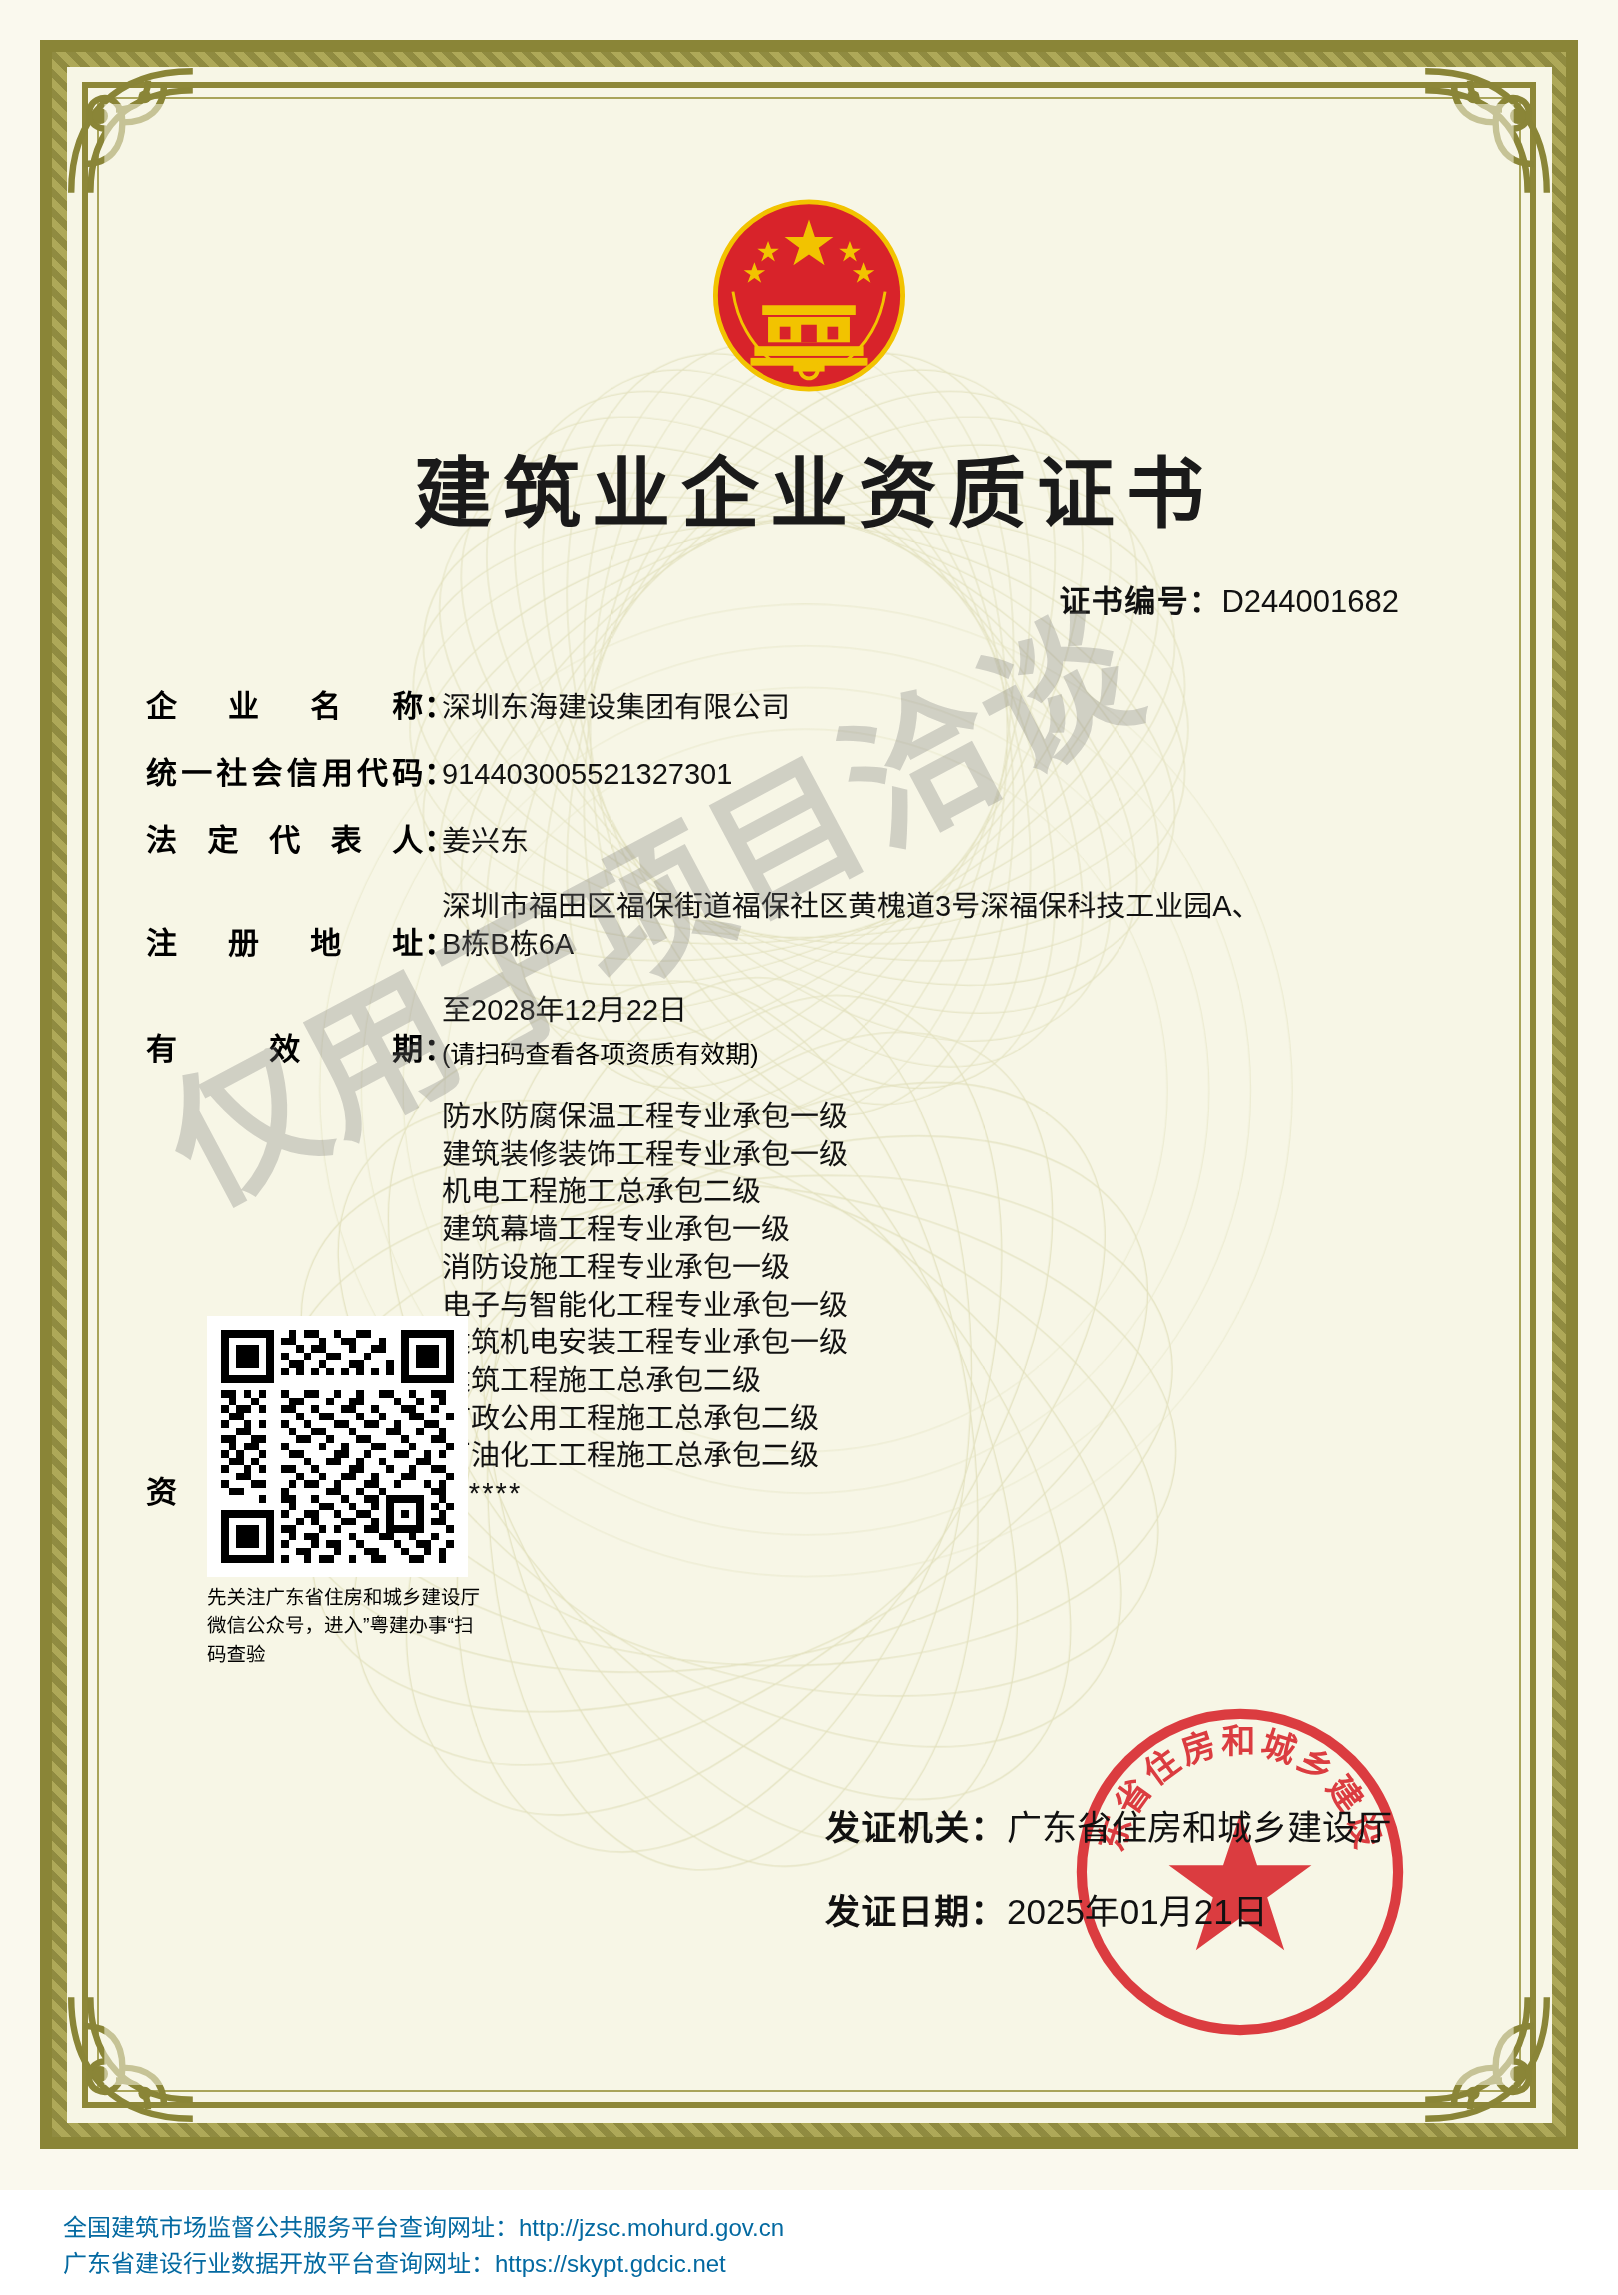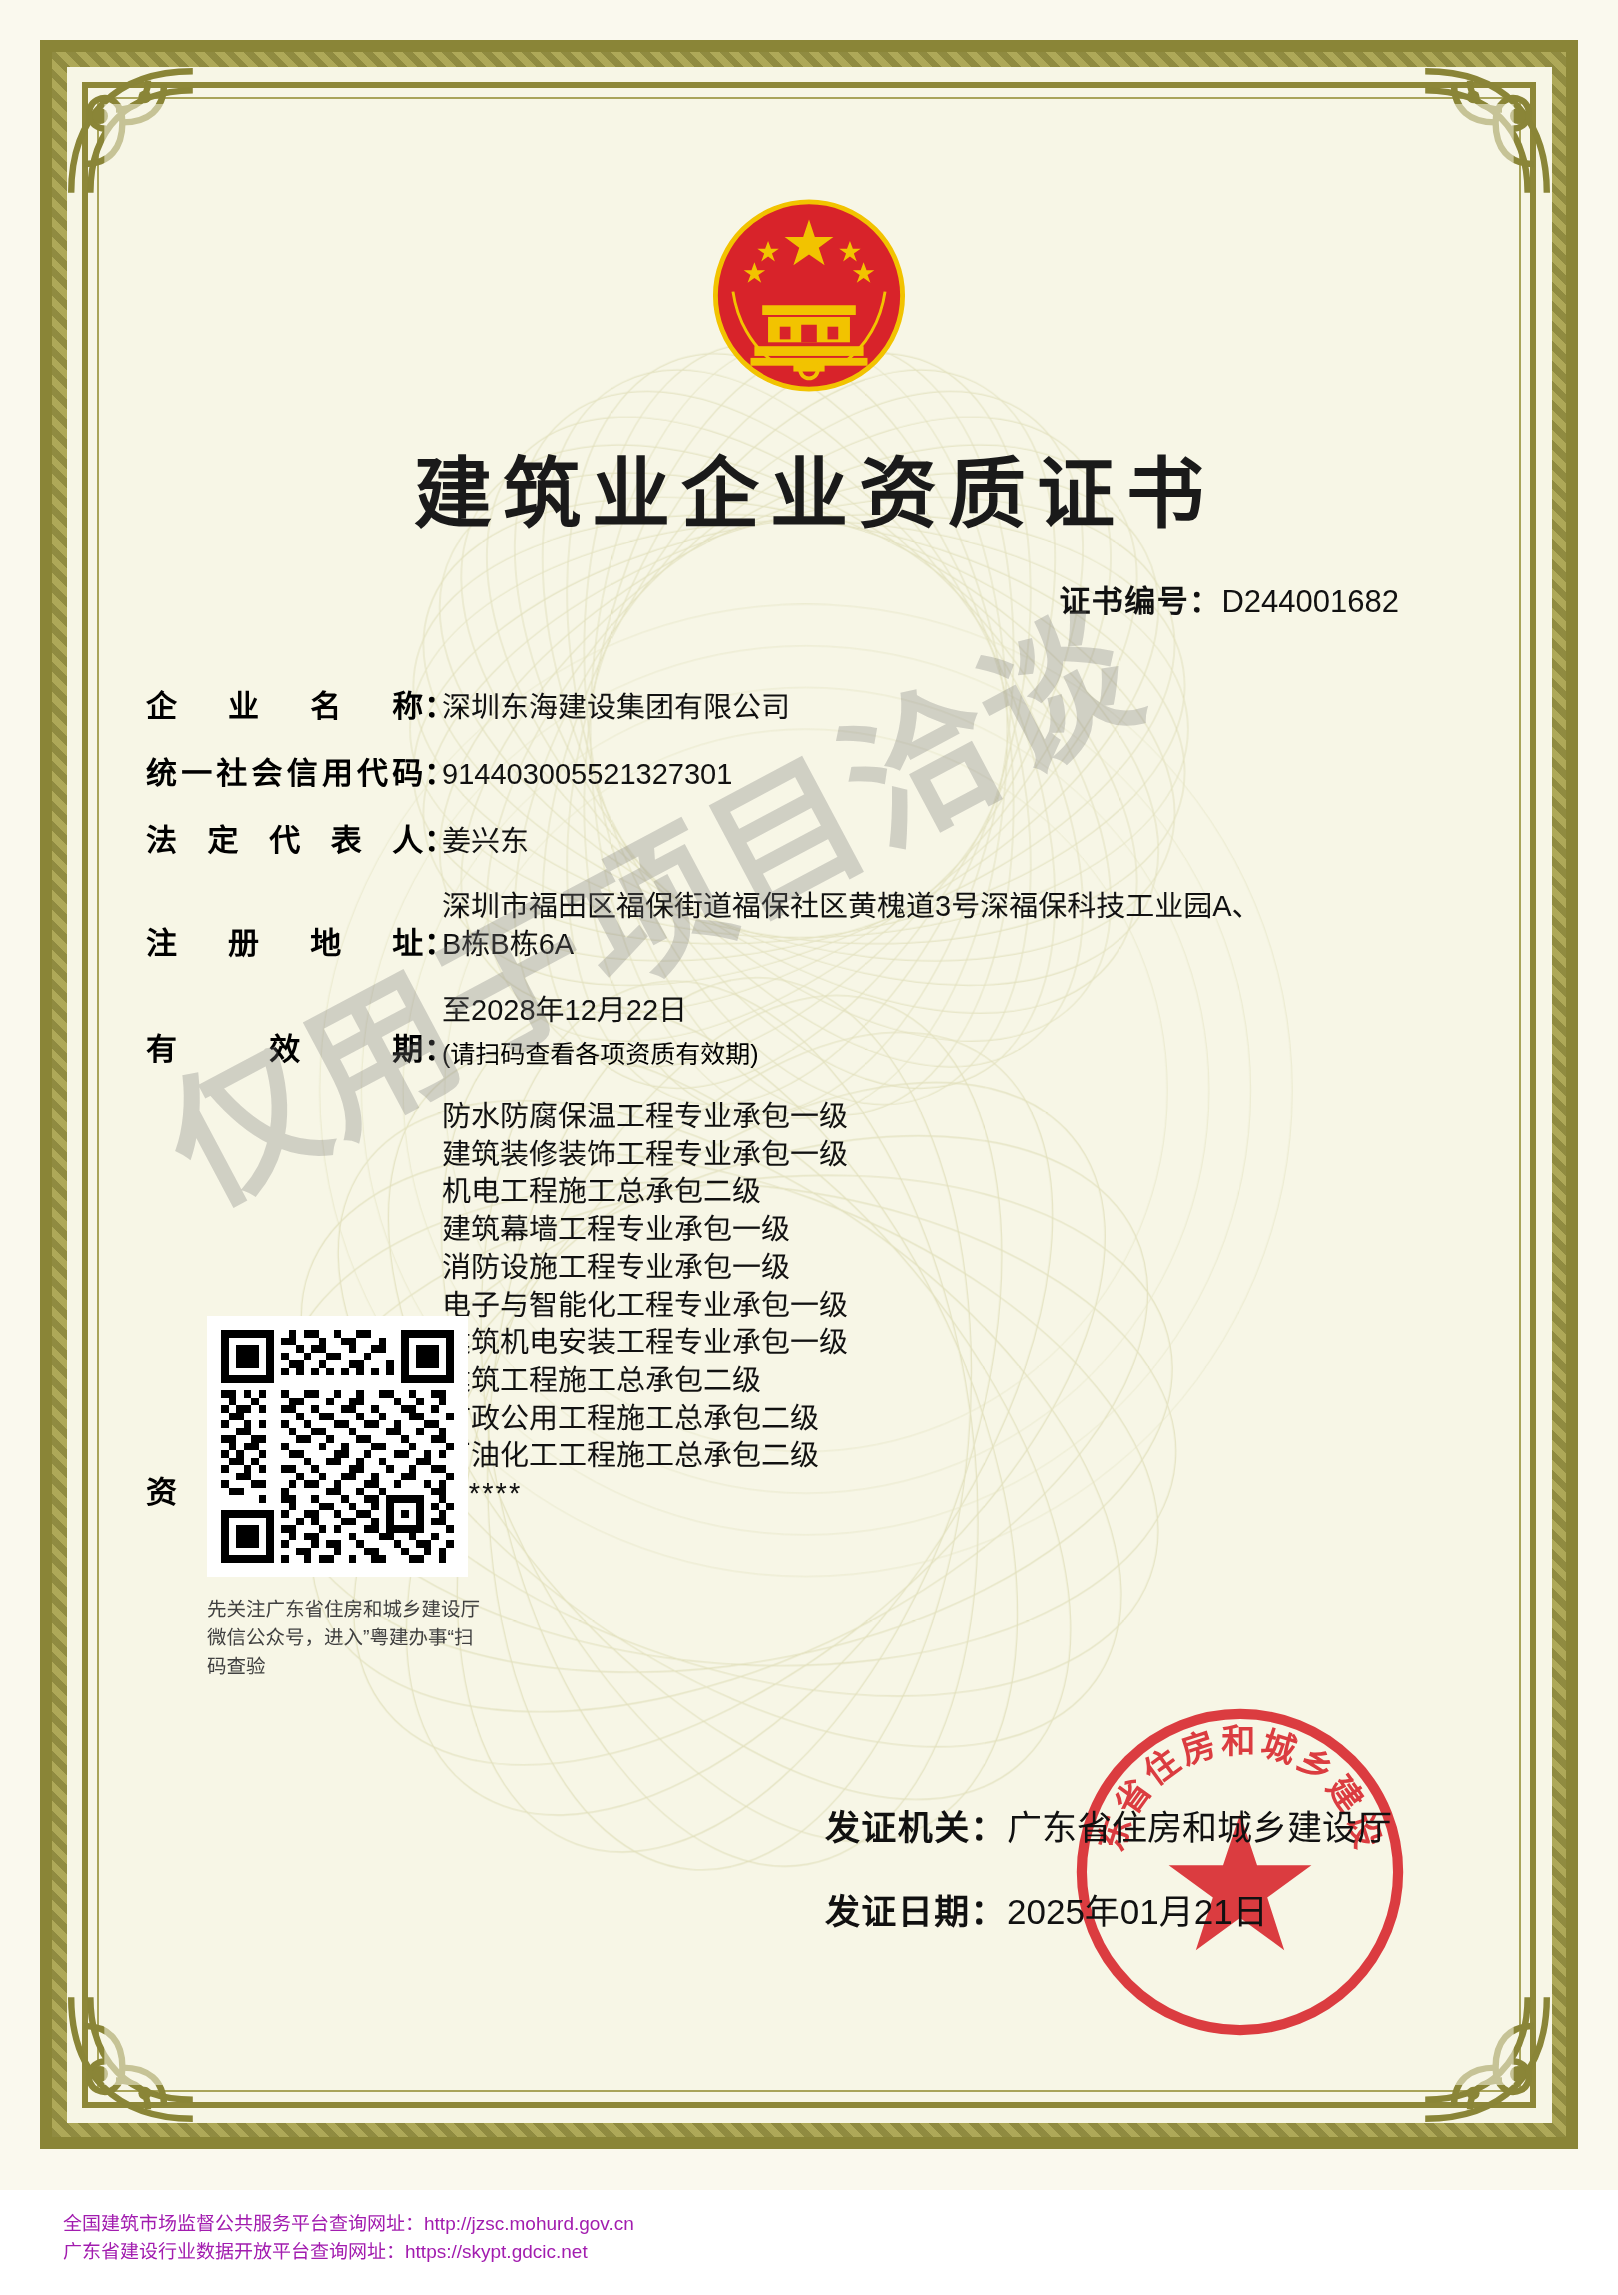--- a/index.html
+++ b/index.html
@@ -181,24 +181,24 @@
     width: 278px;
   }
   .qr-code {
     width: 261px; height: 261px;
     background: #fff;
     padding: 7px;
     box-sizing: border-box;
   }
   .qr-code svg { display:block; width:100%; height:100%; }
   .qr-note {
-    margin-top: 18px;
+    margin-top: 6px;
     font-size: 19.5px;
     line-height: 1.45;
-    color: #404040;
+    color: #000000;
     width: 278px;
   }
 
   
   .issuer {
     position: absolute;
     right: 122px;
     top: 1695px;
     text-align: left;
     white-space: nowrap;
@@ -249,22 +249,22 @@
     position: absolute;
     left: 0;
     top: 2190px;
     width: 1618px;
     height: 106px;
     background: #ffffff;
     padding: 19.5px 0 0 63px;
     box-sizing: border-box;
   }
   .footer div {
-    font-size: 19px;
-    color: #a21caf;
+    font-size: 24px;
+    color: #0369a1;
     line-height: 1.5;
     font-family: "Liberation Sans", sans-serif;
   }
 </style>
 </head>
 <body>
 
 <div id="certificate">
 
   <div class="frame-outer"></div>

